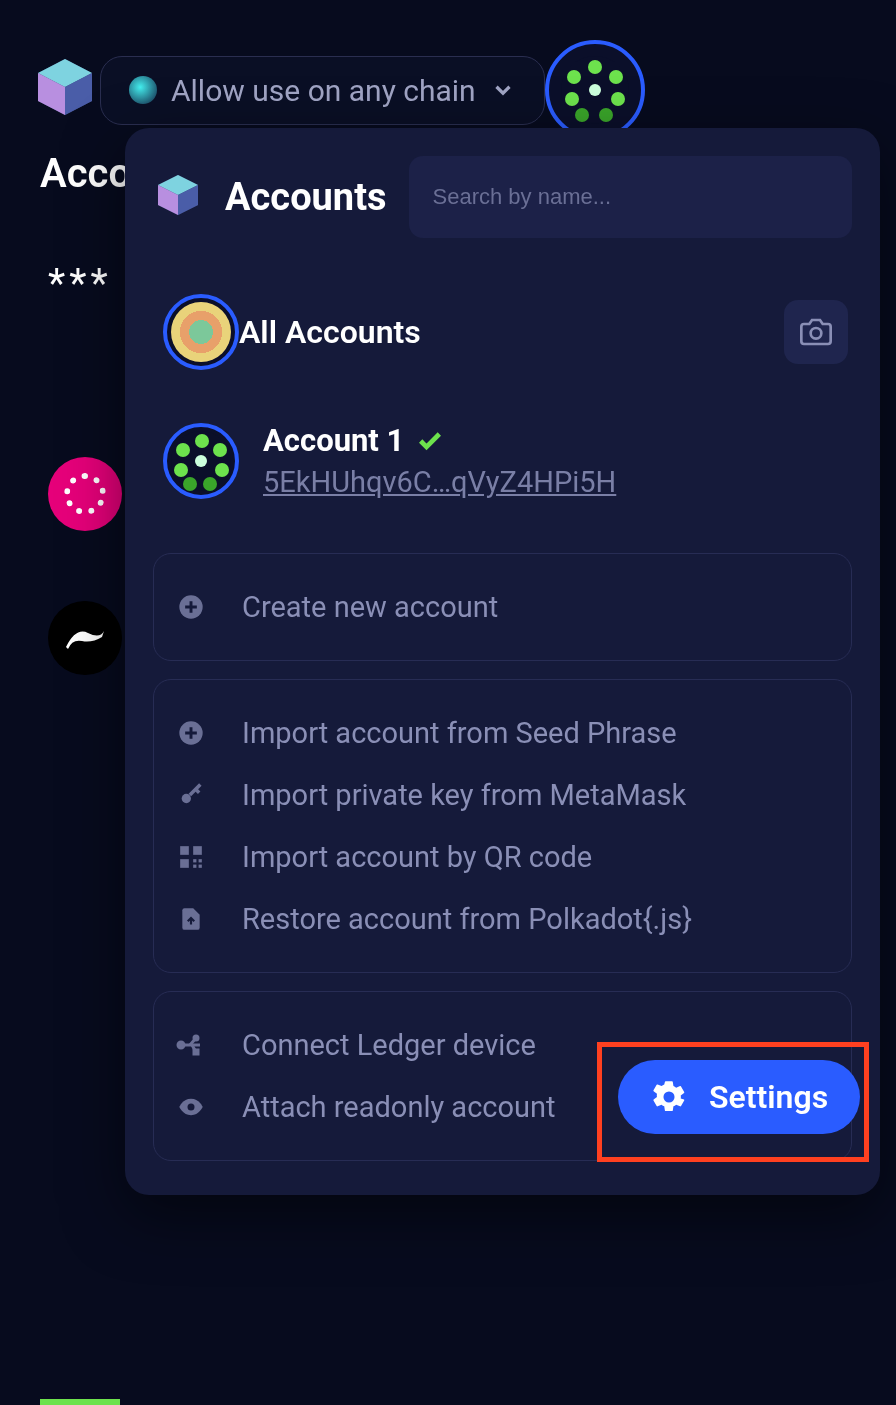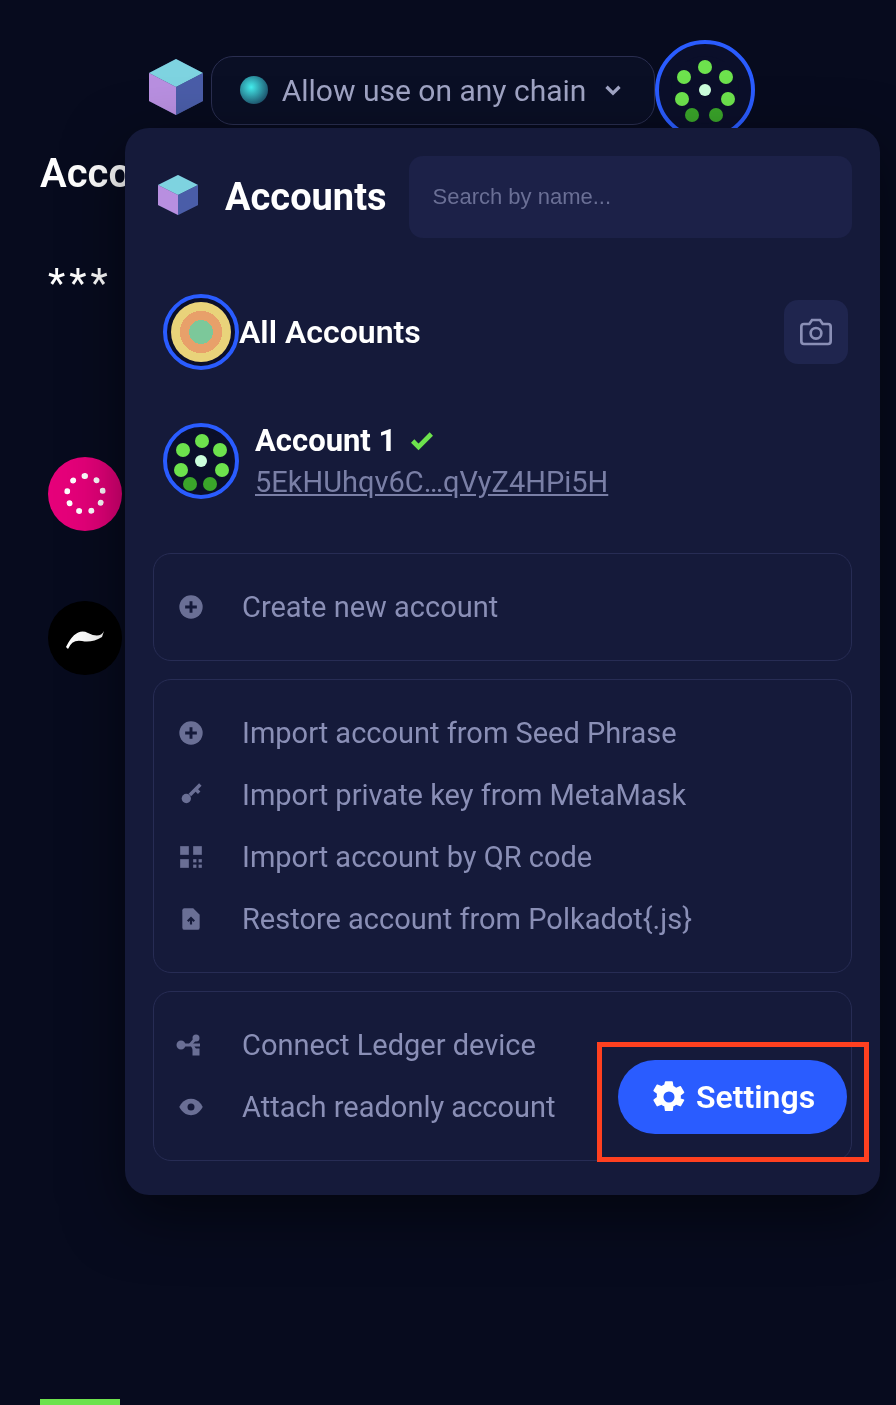--- a/index.html
+++ b/index.html
@@ -8,21 +8,21 @@
     height: 1405px;
     background: #070b1e;
     font-family: -apple-system, BlinkMacSystemFont, "Segoe UI", Roboto, sans-serif;
     color: #fff;
     overflow: hidden;
     position: relative;
   }
   .topbar {
     display: flex;
     align-items: center;
-    justify-content: center;
+    justify-content: flex-start;
     padding: 40px 30px 20px 30px;
   }
   .logo {
     width: 70px;
     height: 70px;
   }
   .chain-selector {
     display: flex;
     align-items: center;
     gap: 14px;
@@ -133,21 +133,21 @@
   .aa-text { font-size: 32px; font-weight: 600; }
   .camera-btn {
     margin-left: auto;
     width: 64px; height: 64px; border-radius: 14px;
     background: #1f254e;
     display:flex; align-items:center; justify-content:center;
     cursor:pointer;
   }
 
   .account-row {
-    display:flex; align-items:center; gap:16px;
+    display:flex; align-items:center; gap:24px;
     padding: 6px 4px 36px 10px;
   }
   .account-row .name-line { display:flex; align-items:center; gap:12px; }
   .account-row .name { font-size: 31px; font-weight: 700; }
   .account-row .addr { font-size: 29px; color: #7a7fa6; margin-top: 6px; text-decoration: underline; }
   .check { color:#6de24d; }
 
   .section {
     border: 1px solid #272c54;
     border-radius: 18px;
@@ -169,21 +169,21 @@
     width: 272px;
     height: 120px;
     border: 5px solid #ff4020;
     pointer-events: none;
     z-index: 20;
   }
   .settings-pill {
     position: absolute;
     left: 618px;
     top: 1060px;
-    display:flex; align-items:center; gap:8px;
+    display:flex; align-items:center; gap:21px;
     background: #2a5cff;
     color:#fff;
     border-radius: 42px;
     padding: 18px 32px;
     font-size: 32px;
     font-weight: 600;
     cursor:pointer;
     z-index: 15;
   }
   .bottom-green {

